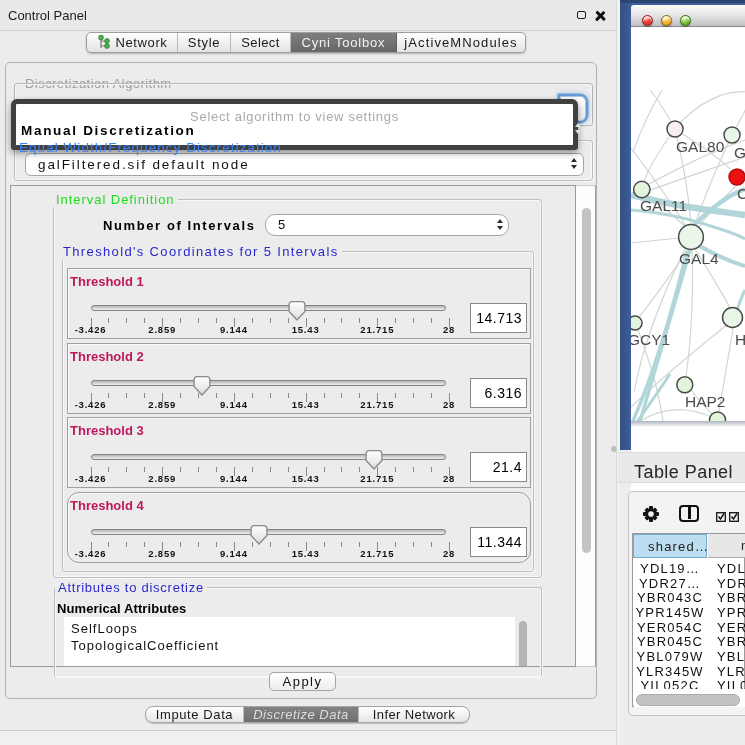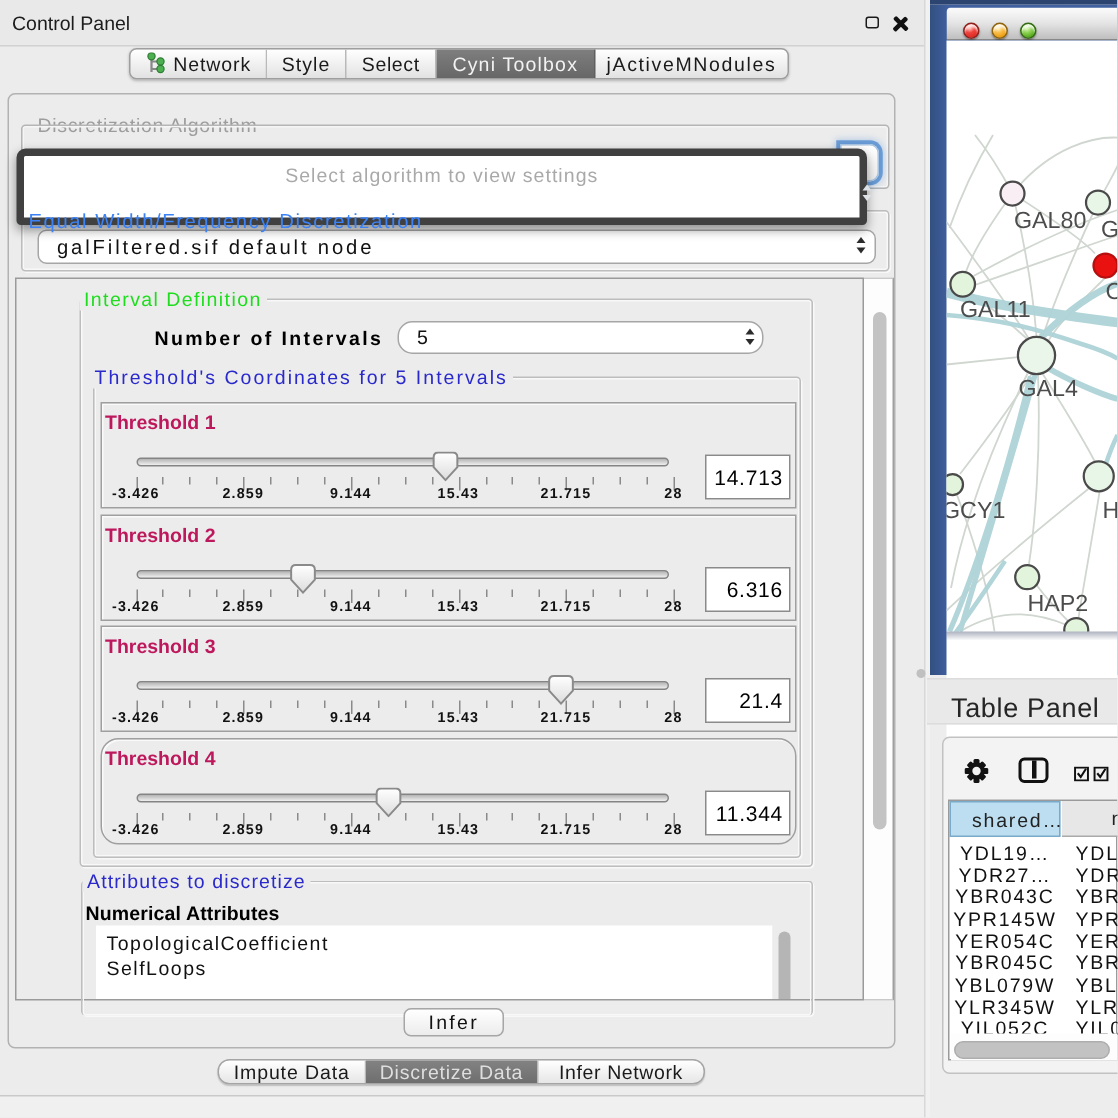--- a/index.html
+++ b/index.html
@@ -66,21 +66,21 @@
 #attr-list { left:64px; top:617px; width:451px; height:49px; background:#ffffff; font-size:13px; letter-spacing:1.0px; color:#111; overflow:hidden; padding-top:4px; }
 #attr-list div { padding-left:7px; height:16.8px; line-height:16.8px; }
 #attr-sb { left:515px; top:617px; width:14px; height:49px; background:#ececec; overflow:hidden; }
 #attr-sb .thumb { position:absolute; left:4px; top:4px; width:8px; height:60px; background:#b5b5b5; border-radius:4px 4px 0 0; }
 
 #apply { left:269px; top:672px; width:67px; height:19px; background:linear-gradient(#ffffff,#ececec); border:1px solid #a6a6a6; border-radius:5px; font-size:13px; letter-spacing:1.5px; color:#111; text-align:center; line-height:17px; }
 
 
 #btabs { left:145px; top:706px; height:17px; border:1px solid #a5a5a5; border-radius:8px; background:linear-gradient(#ffffff,#e6e6e6); display:flex; font-size:13px; color:#1a1a1a; box-shadow:0 1px 1px rgba(0,0,0,0.2); }
 #btabs .tab { display:flex; align-items:center; justify-content:center; height:100%; border-right:1px solid #b9b9b9; white-space:nowrap; }
-#btabs .tab.sel { background:linear-gradient(#828282,#6f6f6f); color:#dedede; }
+#btabs .tab.sel { background:linear-gradient(#828282,#6f6f6f); color:#dedede;font-style:italic; }
 #btabs .tab:last-child { border-right:none; border-radius:0 8px 8px 0; }
 #btabs .tab:first-child { border-radius:8px 0 0 8px; }
 #cp-bottom { left:0; top:730px; width:616px; height:15px; background:#f0f0f0; border-top:1px solid #c9c9c9; }
 
 
 #rgap { left:616px; top:0; width:4px; height:745px; background:#f1f1f1; border-left:1px solid #d8d8d8; }
 #netwin { left:620px; top:0; width:125px; height:450px; background:linear-gradient(90deg,#33507f 0, #3f5f9f 12px, #41619f); border-top:3px solid #2c4470; }
 #nettitle { left:631px; top:5px; width:114px; height:22px; background:linear-gradient(#fcfcfc, #e4e4e4 50%, #bfbfbf); border-bottom:1px solid #888888; border-radius:3px 0 0 0; }
 .light { position:absolute; top:10px; width:11px; height:11px; border-radius:50%; box-shadow:inset 0 2px 1.5px rgba(255,255,255,0.85), 0 1px 1.5px rgba(0,0,0,0.4); }
 #canvas { left:631px; top:27px; width:114px; height:479px; background:#ffffff; }
@@ -329,43 +329,44 @@
         </linearGradient>
       </defs>
     </svg>
    <div class="vbox">11.344</div>
   </div>
 
 <div class="group" style="left:54px; top:587px; width:488px; height:90px; border-bottom:none;"></div>
 <div class="gtitle" style="left:55px; top:580px; color:#2929cc; letter-spacing:0.75px;">Attributes to discretize</div>
 <div class="abs" style="left:57px; top:601px; font-size:13px; font-weight:700; letter-spacing:0.1px; color:#000;">Numerical Attributes</div>
 <div class="abs" id="attr-list">
+    <div>SelfLoops</div>
     <div>TopologicalCoefficient</div>
-    <div>SelfLoops</div>
   </div>
 <div class="abs" id="attr-sb">
     <div class="thumb"></div>
   </div>
 
-<div class="abs" id="apply">Infer</div>
+<div class="abs" id="apply">Apply</div>
 
 <div class="abs" id="btabs">
   <div class="tab" style="width:98px; letter-spacing:0.6px;">Impute Data</div>
   <div class="tab sel" style="width:115px; letter-spacing:0.5px;">Discretize Data</div>
   <div class="tab" style="width:110px; letter-spacing:0.4px;">Infer Network</div>
 </div>
 <div class="abs" id="cp-bottom"></div>
 
 <div class="abs" id="ghost">Discretization Algorithm</div>
 <div class="abs" id="dag"></div>
 <div class="abs" id="combo-frag"></div>
 <div class="abs" id="popup">
   <div style="position:absolute; left:559px; top:19px; width:0; height:0; border-left:3.5px solid transparent; border-right:3.5px solid transparent; border-bottom:4.5px solid #dde1e8;"></div>
   <div style="position:absolute; left:559px; top:26px; width:0; height:0; border-left:3.5px solid transparent; border-right:3.5px solid transparent; border-top:4.5px solid #dde1e8;"></div>
   <div class="r1">Select algorithm to view settings</div>
+  <div class="r2">Manual Discretization</div>
   <div class="r3">Equal Width/Frequency Discretization</div>
 </div>
 
 <div class="abs" id="rgap"></div>
 <div class="abs" id="netwin"></div>
 <div class="abs" id="nettitle">
   <span class="light" style="left:11px; background:radial-gradient(circle at 38% 28%, #ffb3ad 8%, #ee403a 40%, #e02f27 70%, #b32420); border:1px solid #8e211d;"></span>
   <span class="light" style="left:30px; background:radial-gradient(circle at 38% 28%, #ffeebc 8%, #f8bc45 40%, #eda116 70%, #c67f0e); border:1px solid #8f6410;"></span>
   <span class="light" style="left:49px; background:radial-gradient(circle at 38% 28%, #d8f3b6 8%, #8cd151 40%, #5cad25 70%, #44881a); border:1px solid #356c13;"></span>
 </div>

